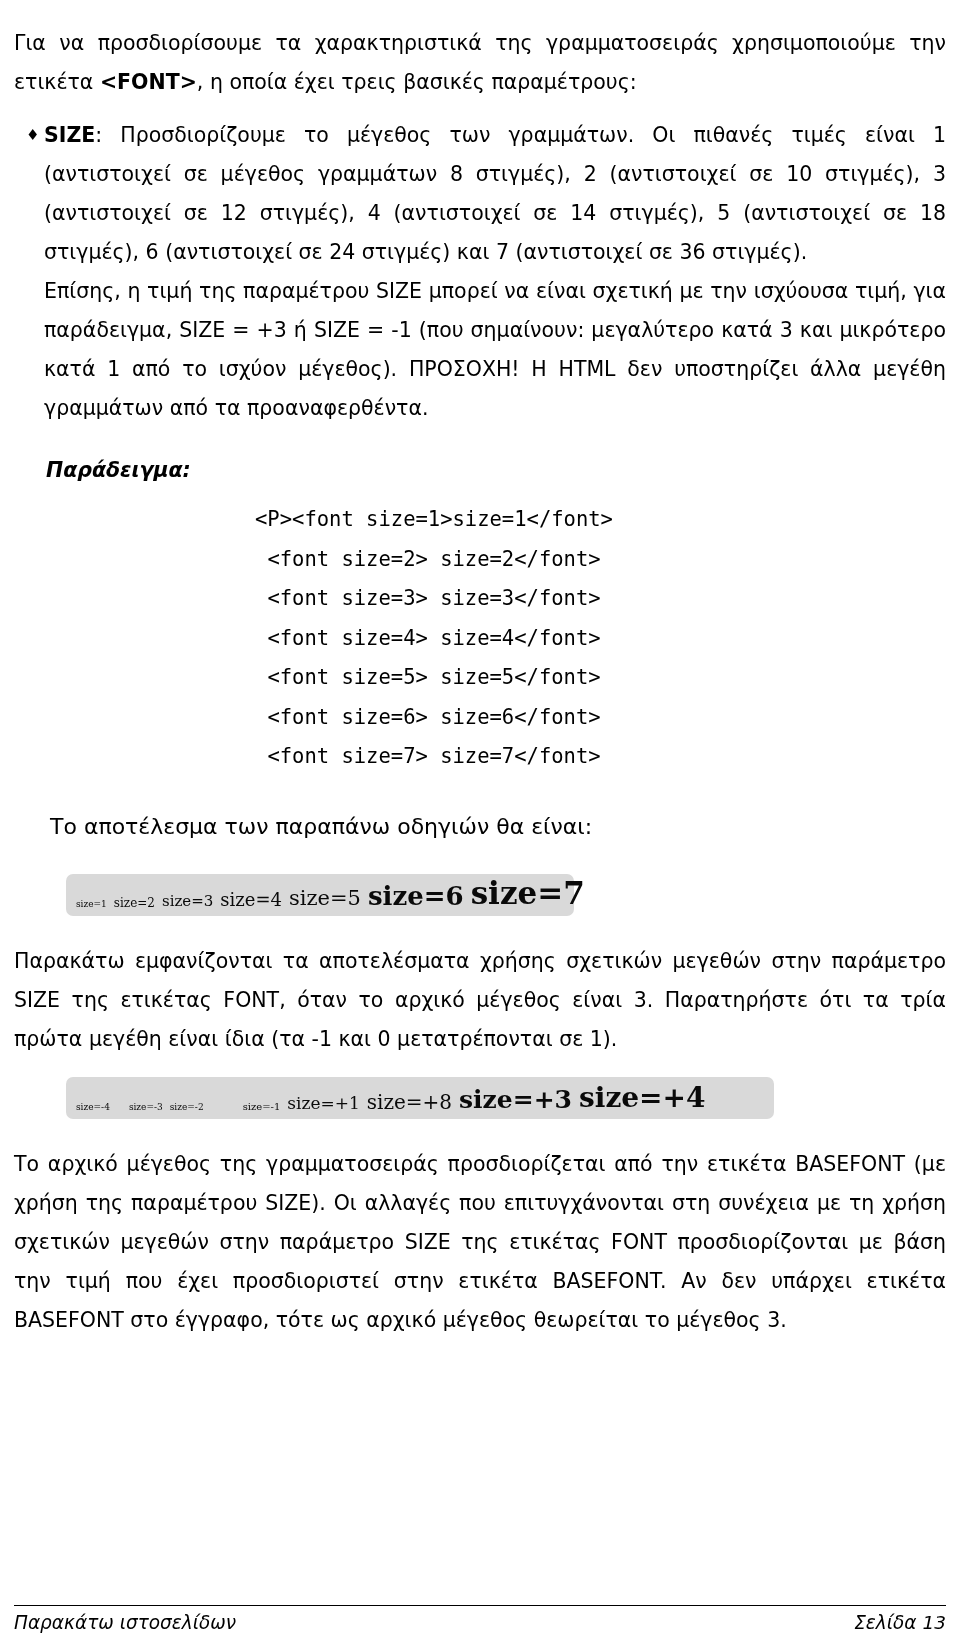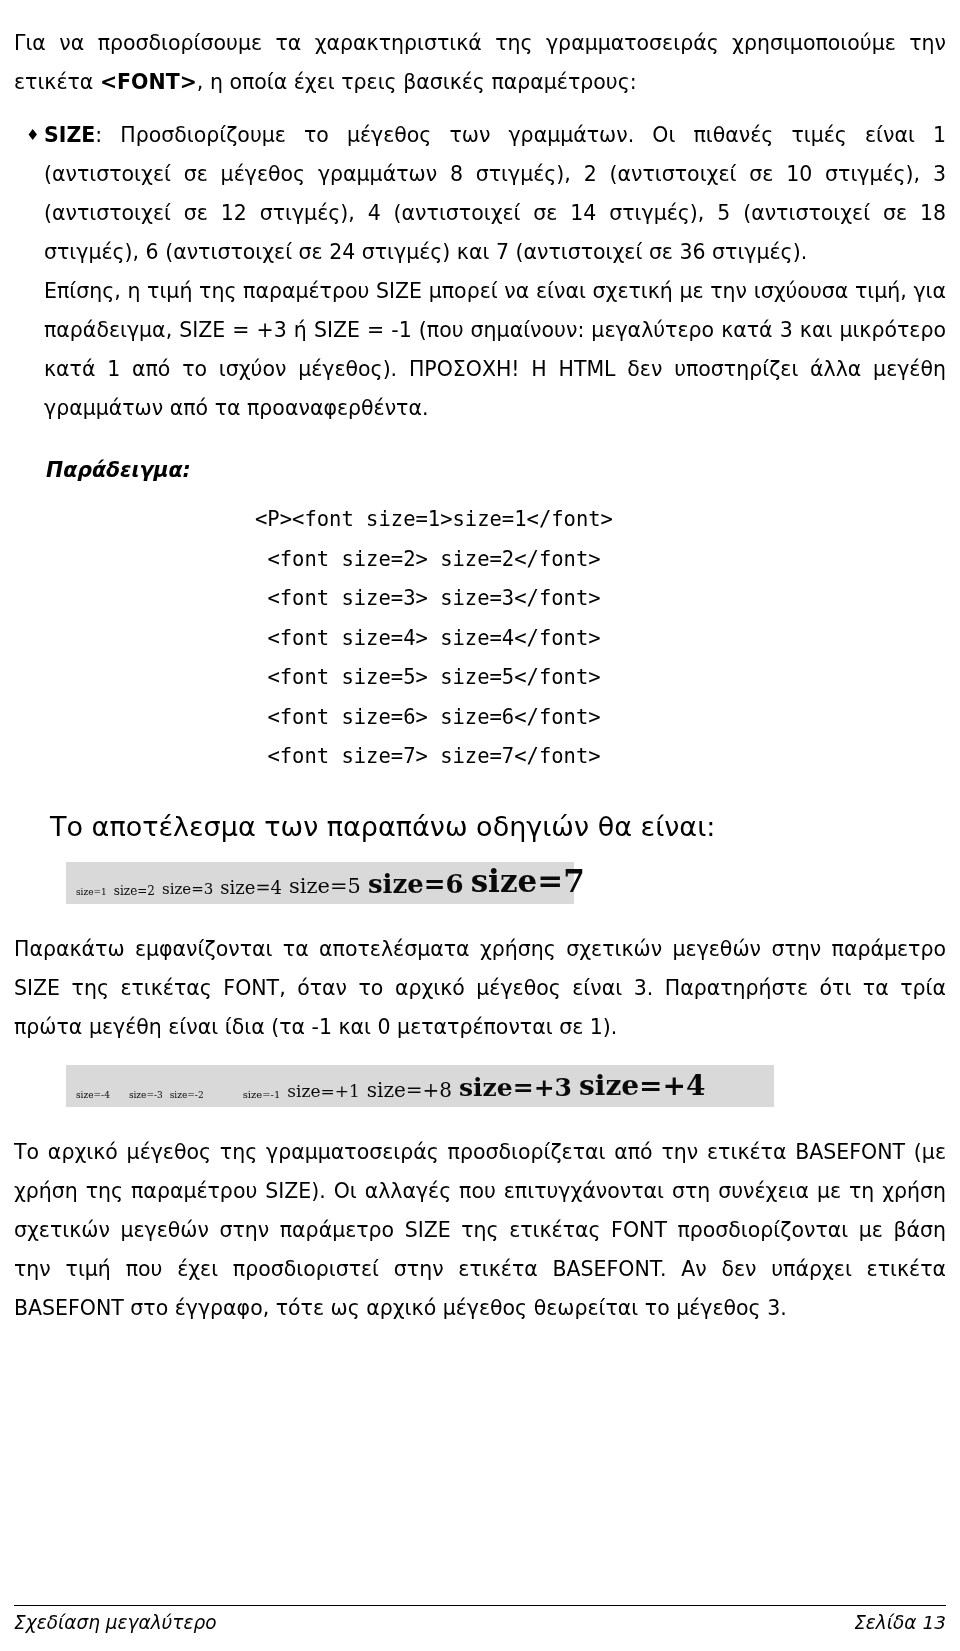--- a/index.html
+++ b/index.html
@@ -96,36 +96,37 @@
     font-size: 20.5px;
     line-height: 39.5px;
     white-space: pre;
     display: block;
     text-align: center;
     padding-right: 92px;
   }
 
   
   .result-caption {
-    font-size: 27px;
-    line-height: 39px;
-    margin: 30px 0 0 36px;
+    font-size: 22px;
+    line-height: 39px;
+    margin: 30px 0 12px 36px;
   }
 
   
   .figure {
     background: #d9d9d9;
     margin-left: 52px;
     display: inline-flex;
     align-items: baseline;
     font-family: "DejaVu Serif", "Liberation Serif", serif;
     color: #0a0a0a;
     white-space: nowrap;
     padding: 7px 10px 7px 10px;
     box-sizing: border-box;
+    border-radius: 7px;
   }
   .figure .sample {
     display: inline-block;
     margin-right: 7px;
     line-height: 1;
   }
   .figure .sample:last-child { margin-right: 0; }
 
   .fig-1 { margin-top: 16px; width: 508px; height: 42px; align-items: flex-end; }
   .fig-2 { margin-top: 18px; width: 708px; height: 42px; align-items: flex-end; }
@@ -231,18 +232,18 @@
     <span class="sample r8">size=+4</span>
   </div>
 
   
   <p class="para" style="margin-top:26px;">Το αρχικό μέγεθος της γραμματοσειράς προσδιορίζεται από την ετικέτα BASEFONT (με χρήση της παραμέτρου SIZE). Οι αλλαγές που επιτυγχάνονται στη συνέχεια με τη χρήση σχετικών μεγεθών στην παράμετρο SIZE της ετικέτας FONT προσδιορίζονται με βάση την τιμή που έχει προσδιοριστεί στην ετικέτα BASEFONT. Αν δεν υπάρχει ετικέτα BASEFONT στο έγγραφο, τότε ως αρχικό μέγεθος θεωρείται το μέγεθος 3.</p>
 
   
   <div class="footer">
     <hr class="footer-rule">
     <div class="footer-row">
-      <span>Σχεδίαση μεγαλύτερο</span>
+      <span>Παρακάτω ιστοσελίδων</span>
       <span>Σελίδα 13</span>
     </div>
   </div>
 
 </div>
 
 </body></html>

